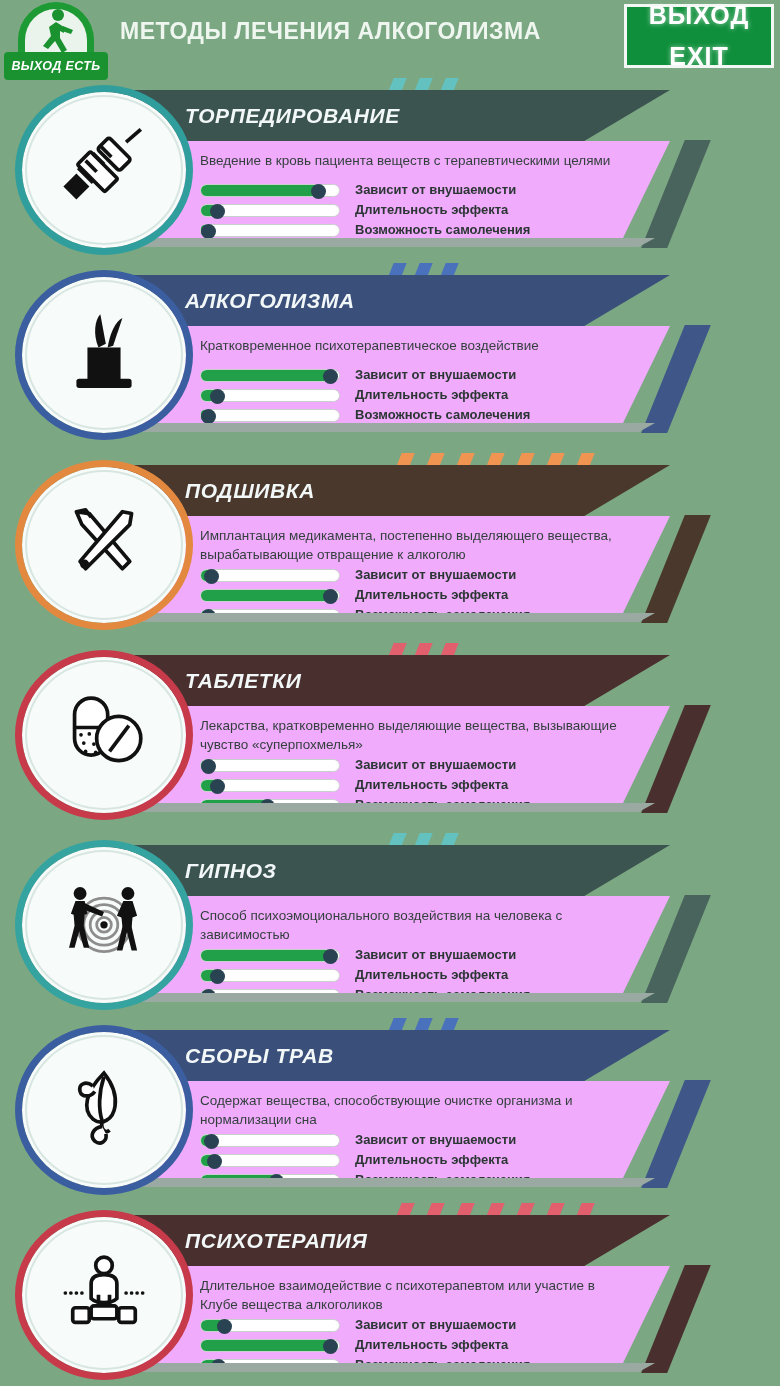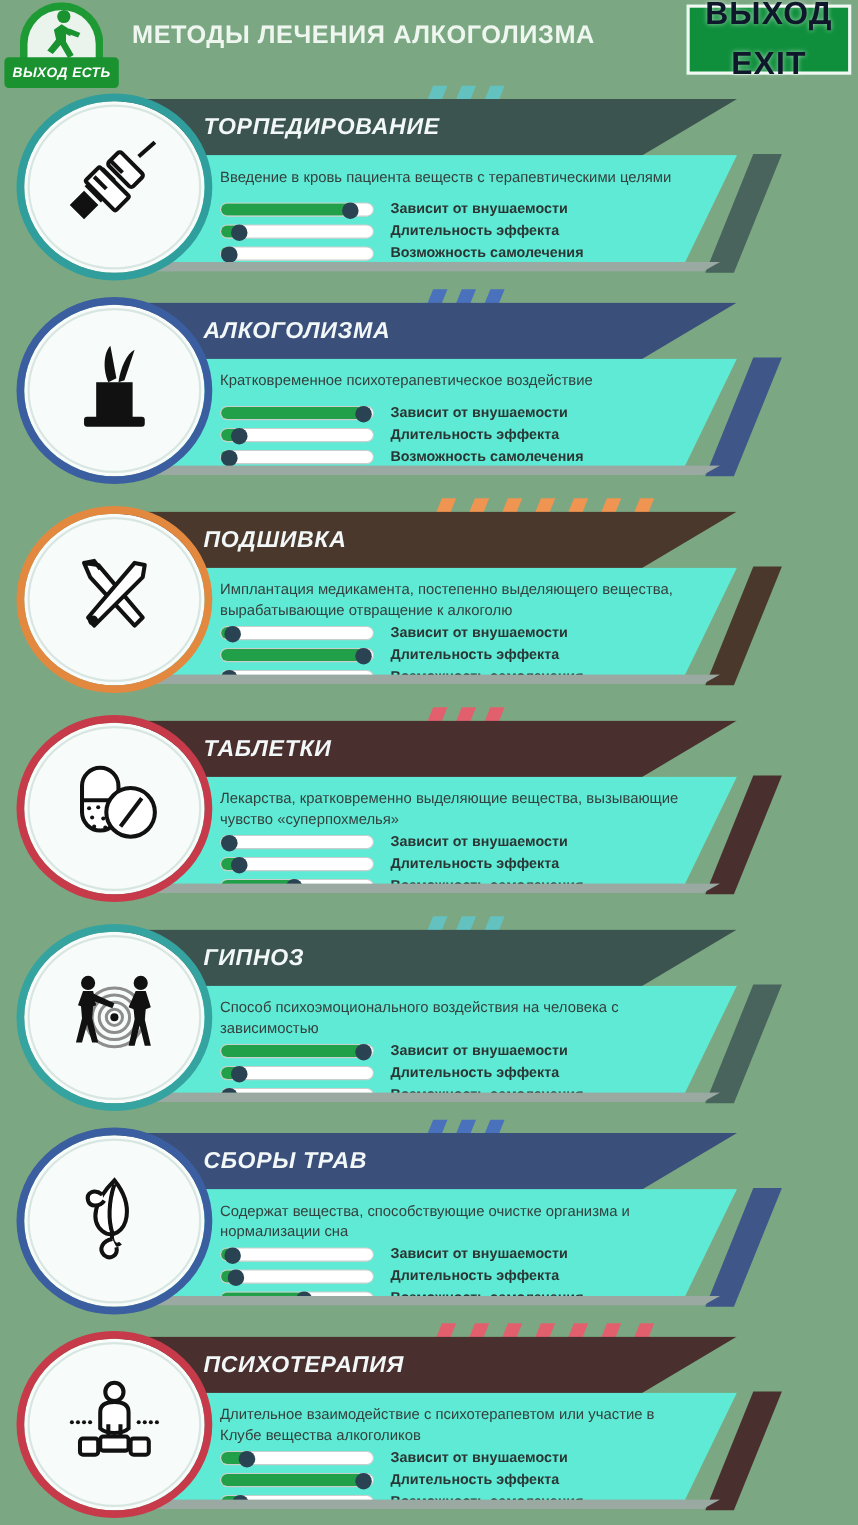--- a/index.html
+++ b/index.html
@@ -37,21 +37,21 @@
   .logo-man{position:absolute;left:30px;top:6px;}
 
   
   .exit-sign{
     position:absolute;right:6px;top:4px;width:150px;height:64px;
     background:#0f8f3c;border:3px solid #f2f7f3;box-sizing:border-box;
     display:flex;flex-direction:column;align-items:center;justify-content:center;
     line-height:1;
   }
   .exit-sign div{
-    color:#0f172a;font-weight:bold;font-size:29px;letter-spacing:1px;
+    color:#ffffff;font-weight:bold;font-size:25px;letter-spacing:1px;
     text-shadow:0 0 5px rgba(255,255,255,.6);
   }
   .exit-sign .l2{margin-top:16px;}
 
   
   .card{position:absolute;left:0;width:748px;height:182px;}
 
   .stripes{position:absolute;left:330px;top:0;width:330px;height:66px;overflow:hidden;}
   .stripes i{
     position:absolute;top:-14px;width:13px;height:96px;display:block;
@@ -64,21 +64,21 @@
     clip-path:polygon(0 0, 100% 0, 82% 100%, 0 100%);
   }
   .band-title{
     position:absolute;left:185px;top:26px;
     color:#f2f7f7;font-size:21px;font-weight:bold;font-style:italic;
     letter-spacing:.6px;white-space:nowrap;
   }
 
   .panel{
     position:absolute;left:110px;top:63px;width:560px;height:104px;
-    background:#5eead4;
+    background:#f0abfc;
     clip-path:polygon(0 0, 100% 0, 91% 100%, 0 100%);
     box-shadow:0 4px 0 rgba(0,0,0,.12);
   }
   .panel-shadow{
     position:absolute;left:110px;top:160px;width:545px;height:9px;
     background:#9aa9a2;
     clip-path:polygon(0 0, 100% 0, 97% 100%, 0 100%);
   }
   .side-bar{
     position:absolute;left:655px;top:62px;width:95px;height:108px;

